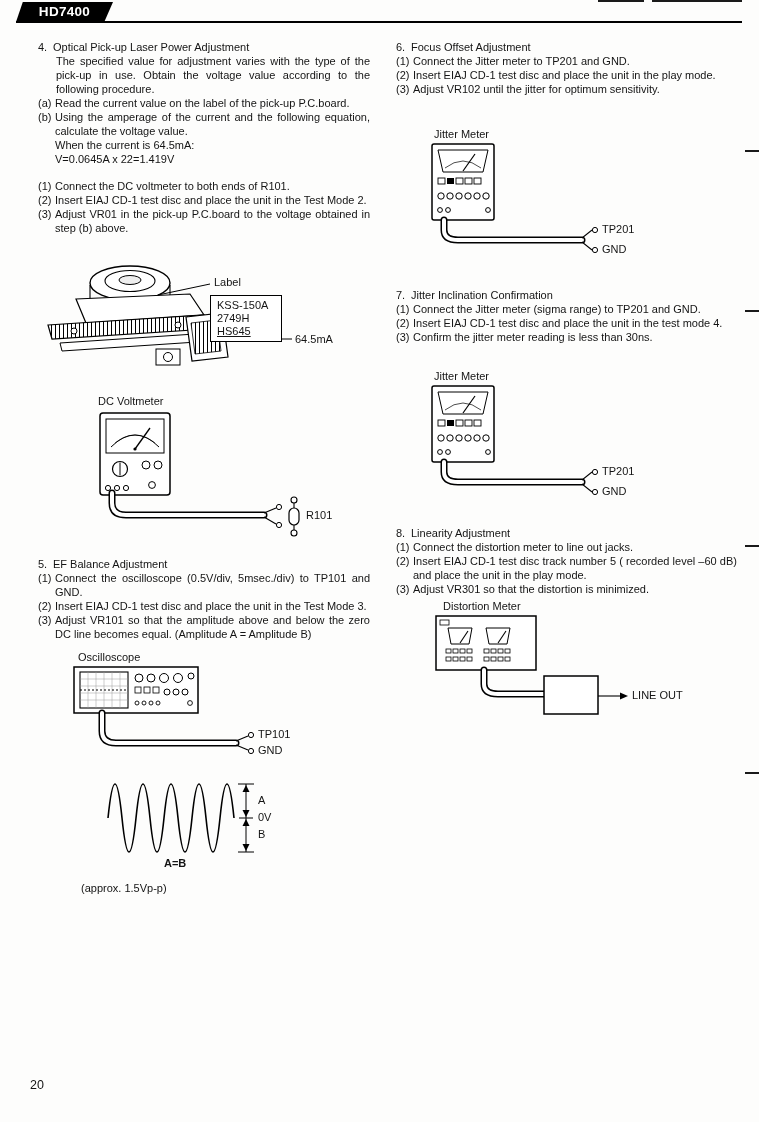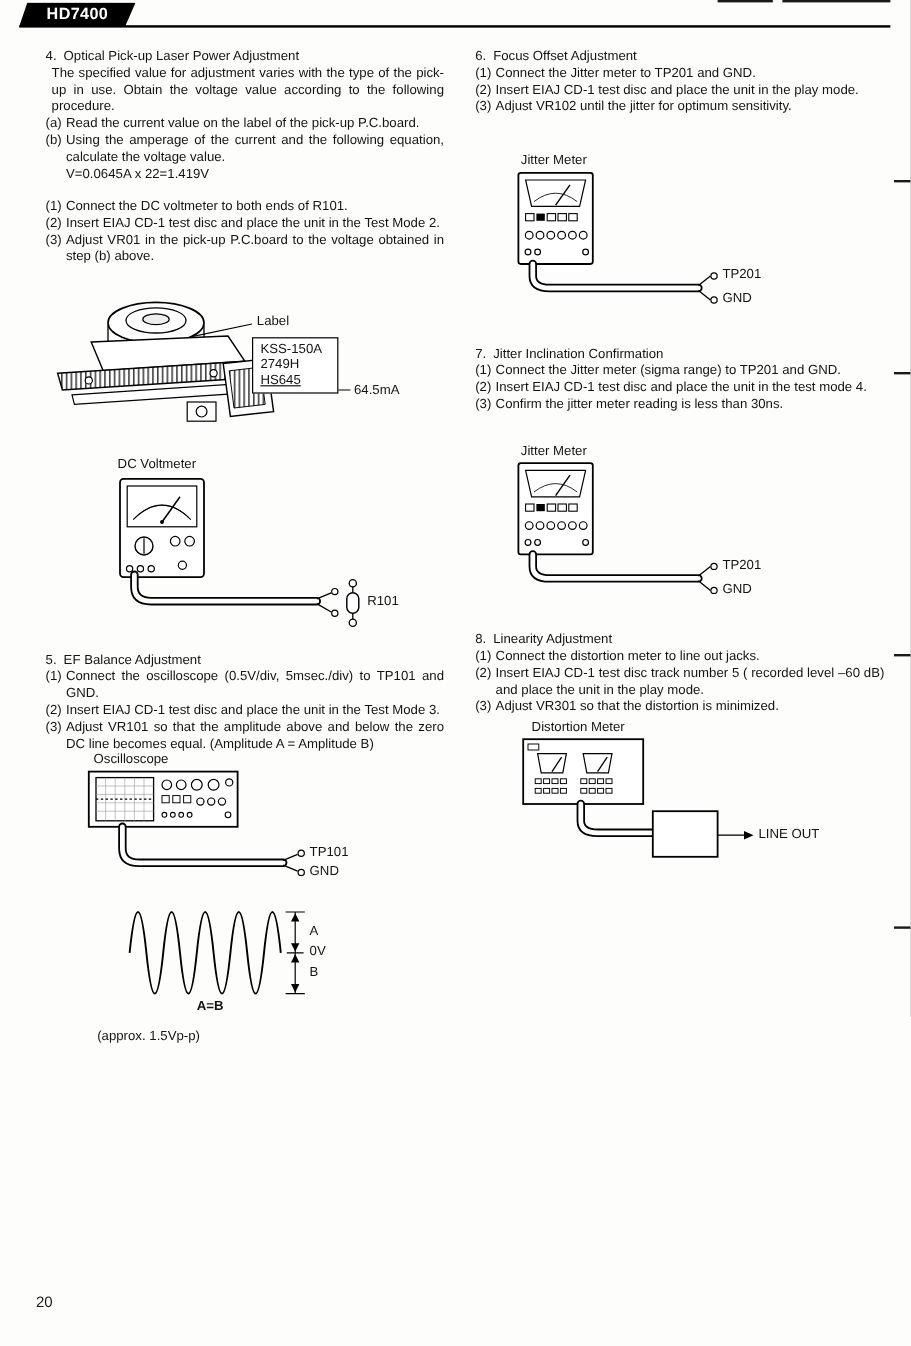--- a/index.html
+++ b/index.html
@@ -18,21 +18,21 @@
   }
   .rule { position: absolute; left: 16px; top: 21px; width: 726px; height: 2px; background: #000; }
   .crop { position: absolute; background: #1a1a1a; }
   .colL { position: absolute; left: 38px; top: 40px; width: 332px; }
   .colR { position: absolute; left: 396px; top: 40px; width: 341px; }
   .row { display: flex; }
   .mk { flex: 0 0 17px; }
   .mk-head { flex: 0 0 15px; }
   .tx { flex: 1; text-align: justify; }
   .tx-head { flex: 1; }
-  .indent { margin-left: 5px; text-align: justify; }
+  .indent { margin-left: 18px; text-align: justify; }
   .eq { margin-left: 17px; }
   .sp { height: 13px; }
   .mk-note { flex: 0 0 47px; }
   .diagram { position: relative; }
   .diagram > svg { position: absolute; left: 0; top: 0; }
   .dlabel { position: absolute; white-space: nowrap; line-height: 13px; }
   .kss-box { position: absolute; width: 72px; border: 1.3px solid #000; padding: 3px 6px; line-height: 13px; background: #fff; }
   .kss-box .u { text-decoration: underline; }
   .bold { font-weight: bold; }
   .dcaption { position: absolute; text-align: center; line-height: 13px; }
@@ -64,20 +64,21 @@
       </div>
       <div class="indent">The specified value for adjustment varies with the type of the pick-up in use. Obtain the voltage value according to the following procedure.</div>
       <div class="row">
         <span class="mk">(a)</span>
         <span class="tx">Read the current value on the label of the pick-up P.C.board.</span>
       </div>
       <div class="row">
         <span class="mk">(b)</span>
         <span class="tx">Using the amperage of the current and the following equation, calculate the voltage value.</span>
       </div>
+      <div class="eq">When the current is 64.5mA:</div>
       <div class="eq">V=0.0645A x 22=1.419V</div>
       <div class="sp"></div>
       <div class="row">
         <span class="mk">(1)</span>
         <span class="tx">Connect the DC voltmeter to both ends of R101.</span>
       </div>
       <div class="row">
         <span class="mk">(2)</span>
         <span class="tx">Insert EIAJ CD-1 test disc and place the unit in the Test Mode 2.</span>
       </div>
@@ -165,21 +166,21 @@
       <div class="row">
         <span class="mk">(2)</span>
         <span class="tx">Insert EIAJ CD-1 test disc and place the unit in the Test Mode 3.</span>
       </div>
       <div class="row">
         <span class="mk">(3)</span>
         <span class="tx">Adjust VR101 so that the amplitude above and below the zero DC line becomes equal. (Amplitude A = Amplitude B)</span>
       </div>
     </div>
 
-    <div class="diagram" style="height:112px; margin-top:2px;">
+    <div class="diagram" style="height:112px; margin-top:12px;">
       <svg width="332" height="112" viewBox="0 0 332 112">
         <rect x="36" y="14" width="124" height="46" fill="#fff" stroke="#000" stroke-width="1.5"></rect>
         <rect x="42" y="19" width="48" height="36" fill="#fff" stroke="#000" stroke-width="1.1"></rect>
         <path d="M50,19 V55 M58,19 V55 M66,19 V55 M74,19 V55 M82,19 V55" stroke="#999" stroke-width="0.5"></path>
         <path d="M42,26 H90 M42,33 H90 M42,40 H90 M42,47 H90" stroke="#999" stroke-width="0.5"></path>
         <line x1="42" y1="37" x2="90" y2="37" stroke="#000" stroke-width="1" stroke-dasharray="2,2"></line>
         <circle cx="101" cy="25" r="4" fill="#fff" stroke="#000" stroke-width="1"></circle>
         <circle cx="113" cy="25" r="4" fill="#fff" stroke="#000" stroke-width="1"></circle>
         <circle cx="126" cy="25" r="4.5" fill="#fff" stroke="#000" stroke-width="1"></circle>
         <circle cx="140" cy="25" r="4.5" fill="#fff" stroke="#000" stroke-width="1"></circle>

